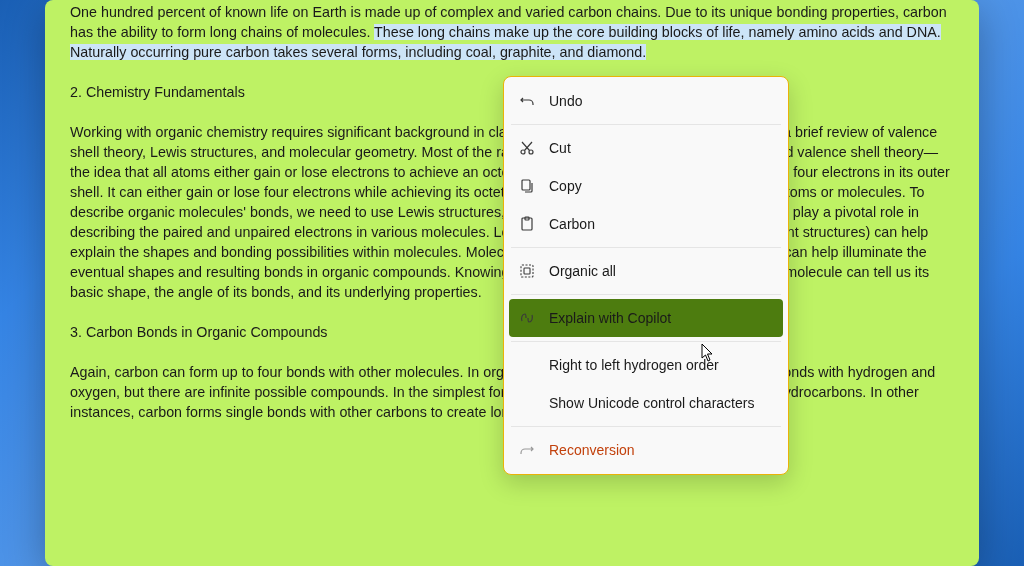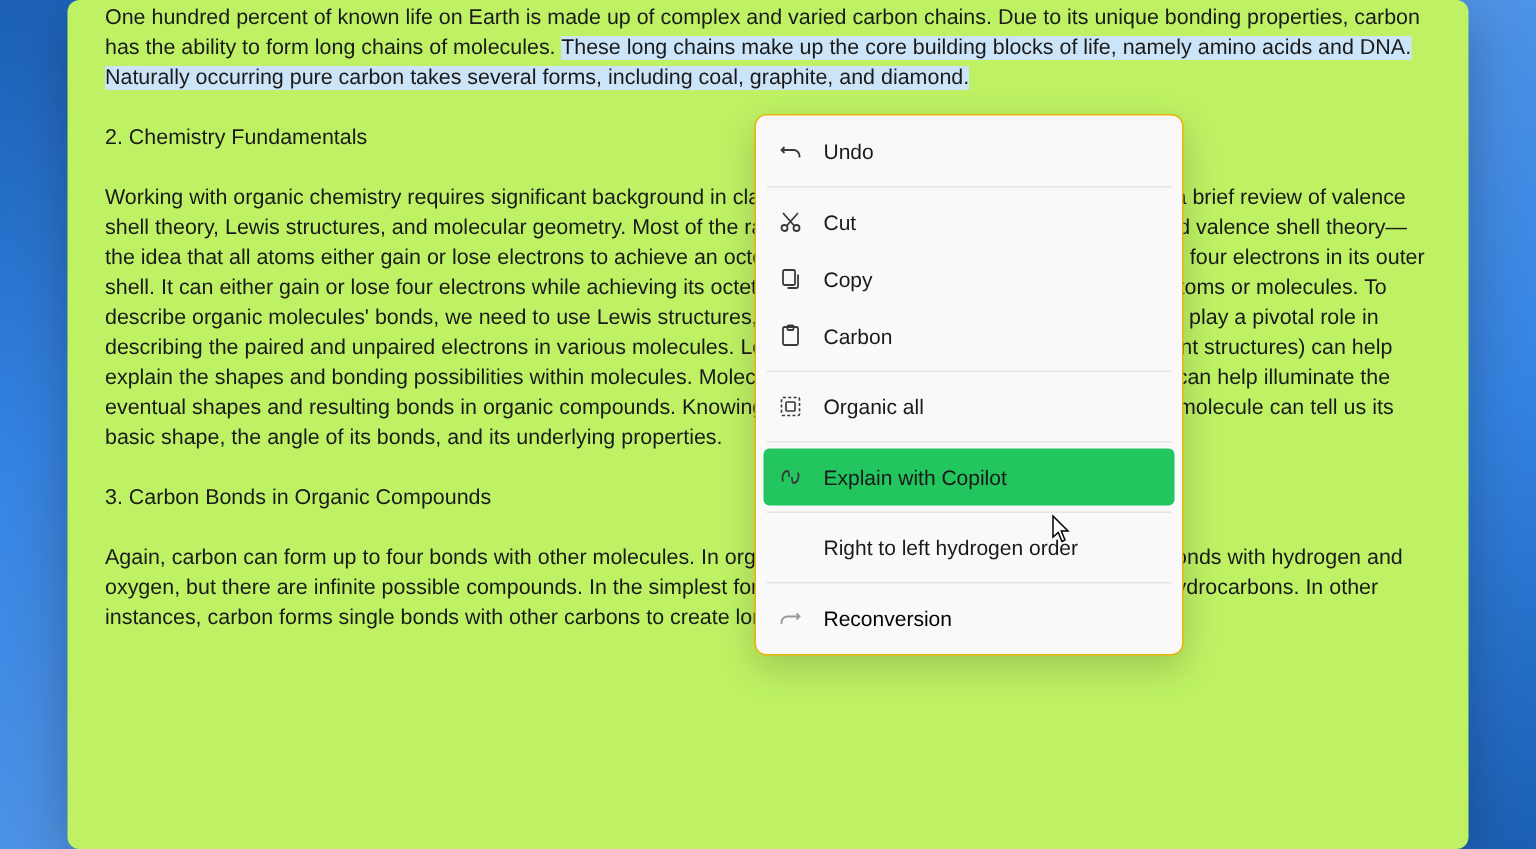--- a/index.html
+++ b/index.html
@@ -47,22 +47,22 @@
   }
   .menu-item {
     display: flex;
     align-items: center;
     height: 38px;
     border-radius: 4px;
     padding: 0 10px;
     gap: 14px;
     cursor: pointer;
   }
-  .menu-item.hovered { background: #22c55e; }
-  .menu-item.disabled { color: #000000; cursor: default; }
+  .menu-item.hovered { background: #4d7c0f; }
+  .menu-item.disabled { color: #c2410c; cursor: default; }
   .menu-icon {
     width: 16px;
     height: 16px;
     flex-shrink: 0;
     display: flex;
     align-items: center;
     justify-content: center;
   }
   .menu-label { flex: 1; }
   .menu-sep {
@@ -152,20 +152,24 @@
         <path d="M3 11 C2 8 3 4 6 4 C7 4 7 6 7 8 M13 5 C14 8 13 12 10 12 C9 12 9 10 9 8"></path>
       </svg>
     </span>
     <span class="menu-label">Explain with Copilot</span>
   </div>
   <div class="menu-sep"></div>
   <div class="menu-item">
     <span class="menu-icon"></span>
     <span class="menu-label">Right to left hydrogen order</span>
   </div>
+  <div class="menu-item">
+    <span class="menu-icon"></span>
+    <span class="menu-label">Show Unicode control characters</span>
+  </div>
   <div class="menu-sep"></div>
   <div class="menu-item disabled">
     <span class="menu-icon">
       <svg width="16" height="16" viewBox="0 0 16 16" fill="none" stroke="#9a9a9a" stroke-width="1.2">
         <path d="M12 5 L14 7 L12 9 M14 7 H6 A4 4 0 0 0 2 11 V12"></path>
       </svg>
     </span>
     <span class="menu-label">Reconversion</span>
   </div>
 </div>

